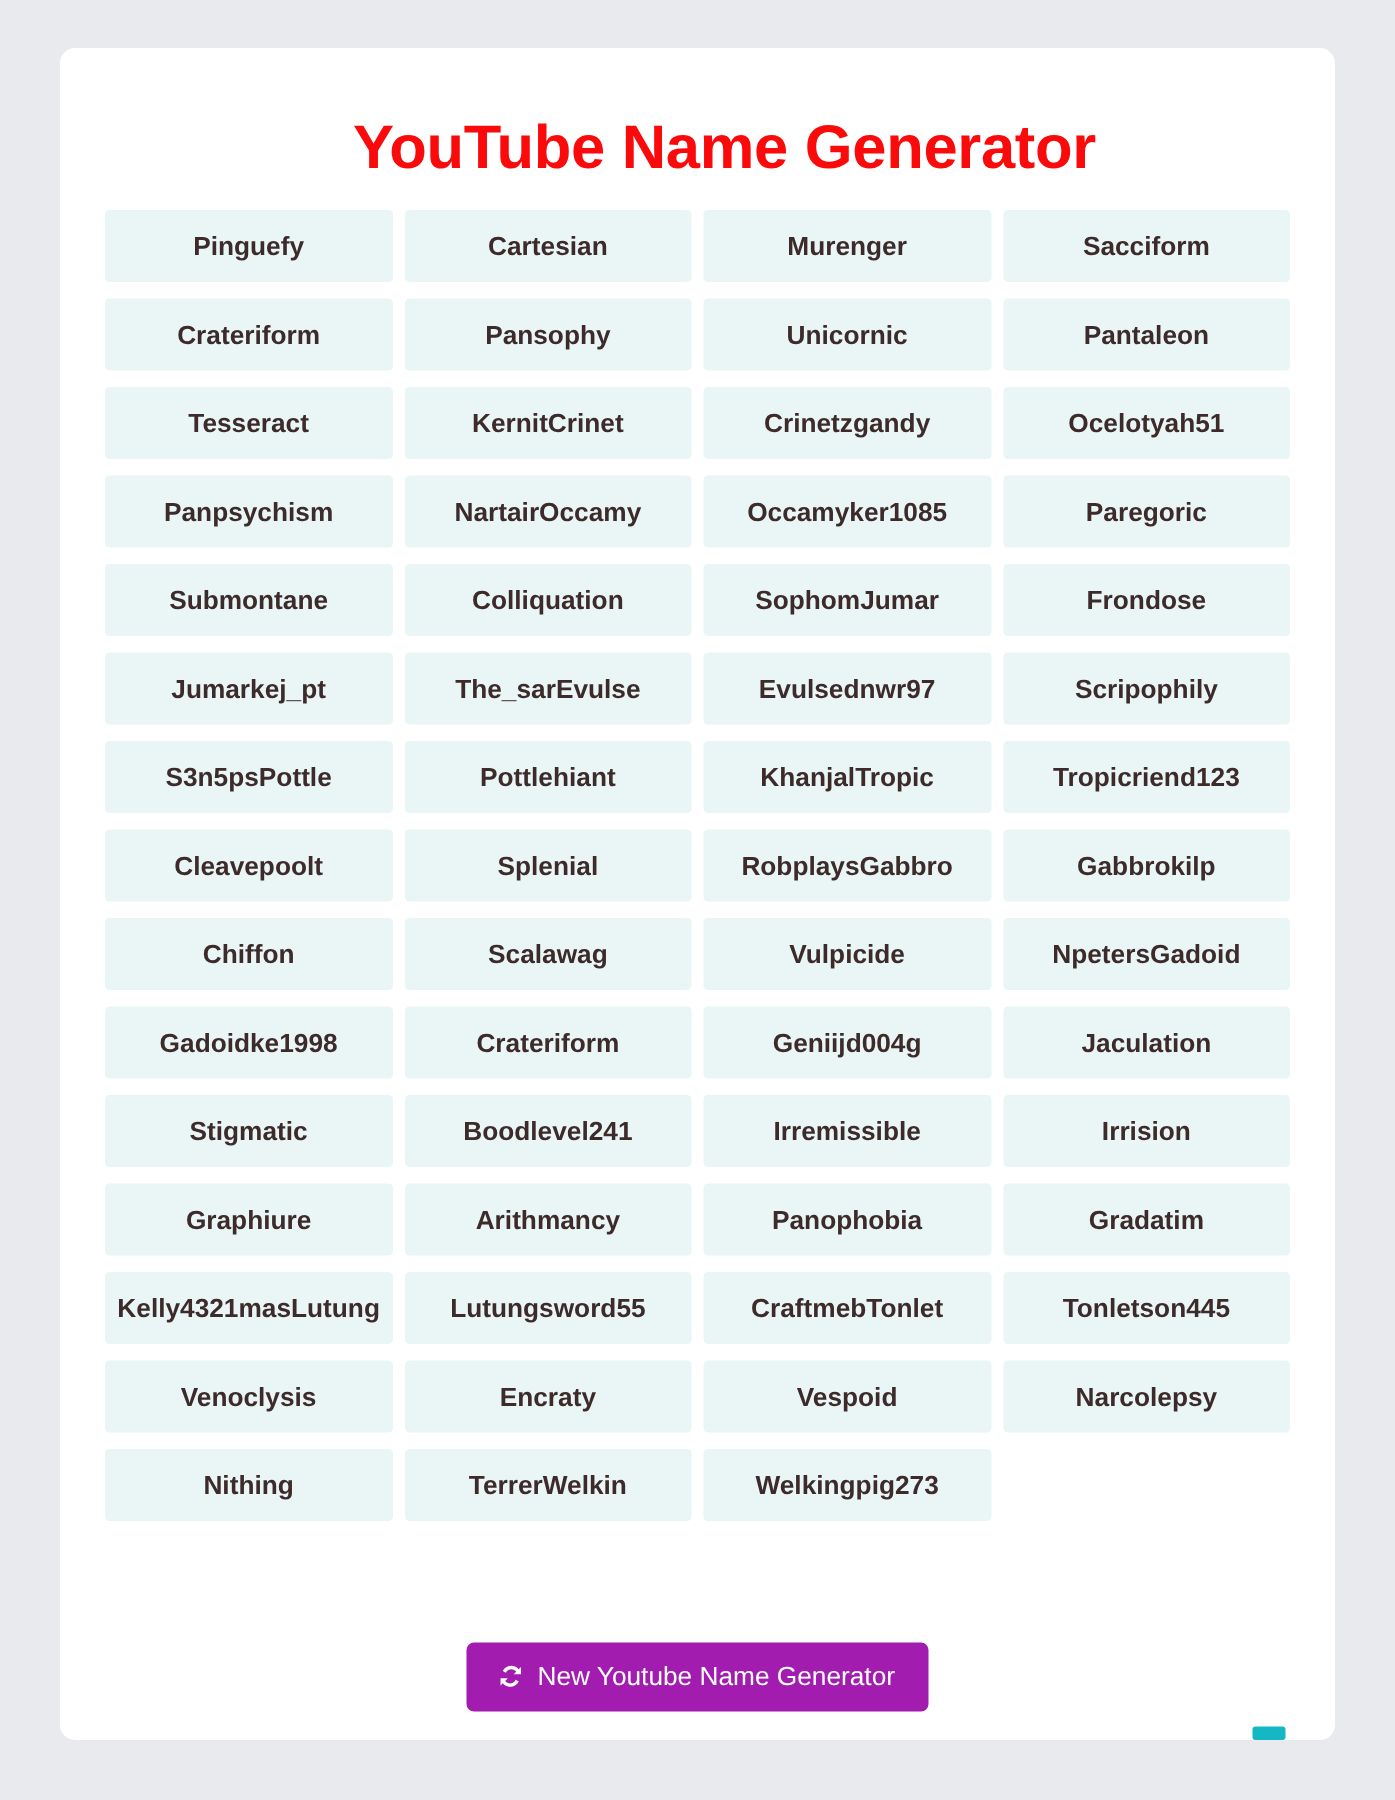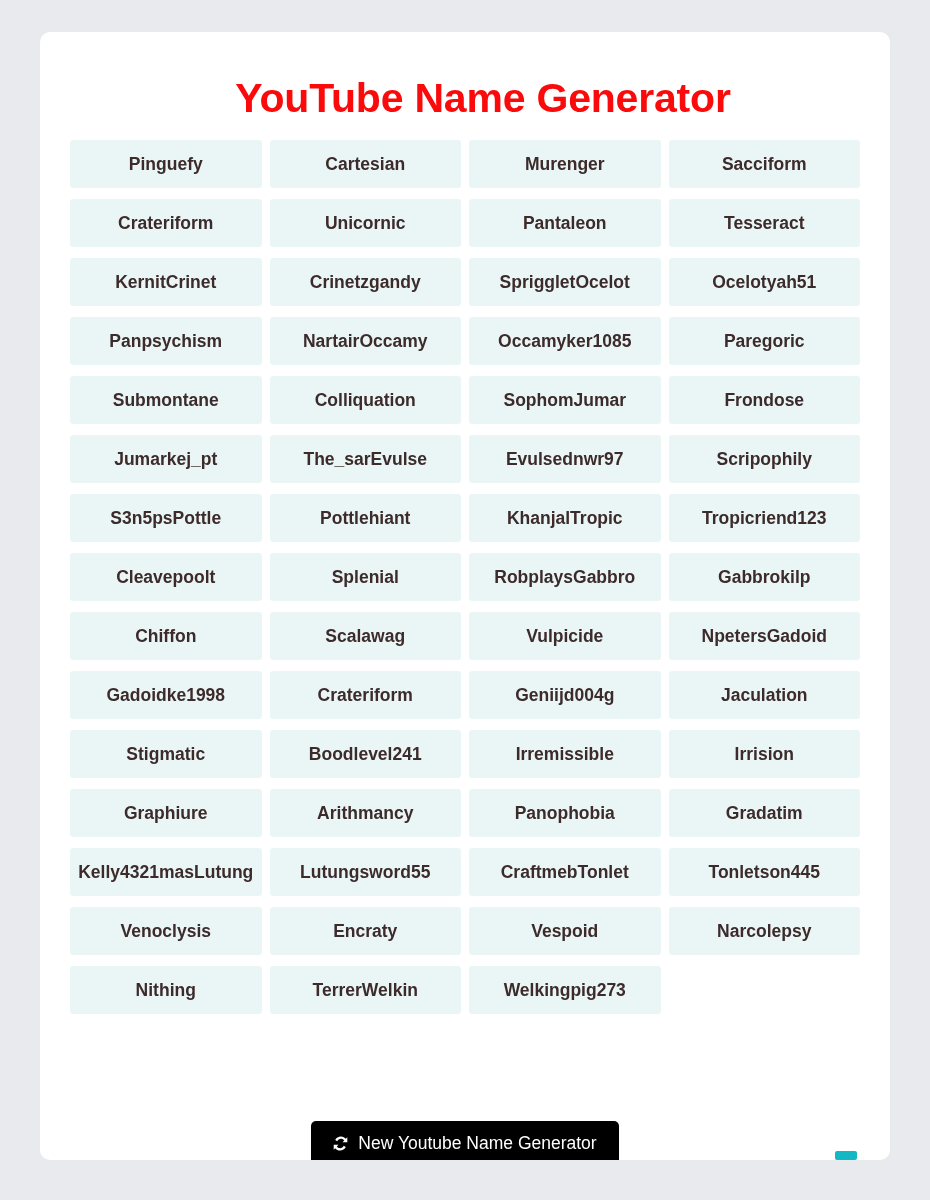--- a/index.html
+++ b/index.html
@@ -79,30 +79,29 @@
     top: 1063px;
     width: 850px;
     display: flex;
     justify-content: center;
   }
 
   .generate-button {
     display: inline-flex;
     align-items: center;
     gap: 8px;
-    background: #000000;
+    background: #a21caf;
     color: #ffffff;
     border: none;
     border-radius: 5px;
     padding: 13px 22px 14px 20px;
     font-size: 17.5px;
     font-family: "Liberation Sans", sans-serif;
     cursor: pointer;
     line-height: 1;
-    margin-top: 26px;
   }
 
   .sync-icon {
     display: inline-block;
     width: 19px;
     height: 19px;
     flex: 0 0 auto;
   }
   .sync-icon svg { display: block; }
 
@@ -124,26 +123,26 @@
   <div class="card">
 
     <h1 class="page-title">YouTube Name Generator</h1>
 
     <div class="name-grid">
         <div class="name-tile">Pinguefy</div>
         <div class="name-tile">Cartesian</div>
         <div class="name-tile">Murenger</div>
         <div class="name-tile">Sacciform</div>
         <div class="name-tile">Crateriform</div>
+        <div class="name-tile">Pansophy</div>
         <div class="name-tile">Unicornic</div>
         <div class="name-tile">Pantaleon</div>
         <div class="name-tile">Tesseract</div>
         <div class="name-tile">KernitCrinet</div>
         <div class="name-tile">Crinetzgandy</div>
-        <div class="name-tile">SpriggletOcelot</div>
         <div class="name-tile">Ocelotyah51</div>
         <div class="name-tile">Panpsychism</div>
         <div class="name-tile">NartairOccamy</div>
         <div class="name-tile">Occamyker1085</div>
         <div class="name-tile">Paregoric</div>
         <div class="name-tile">Submontane</div>
         <div class="name-tile">Colliquation</div>
         <div class="name-tile">SophomJumar</div>
         <div class="name-tile">Frondose</div>
         <div class="name-tile">Jumarkej_pt</div>

